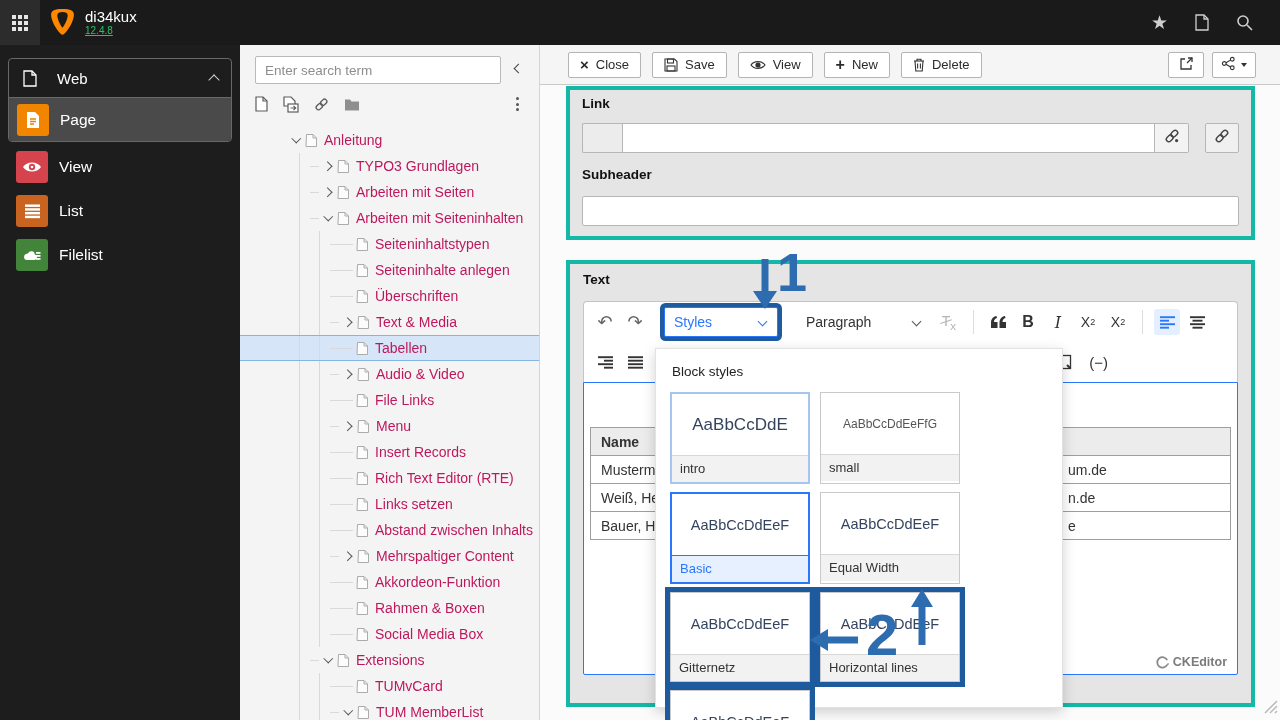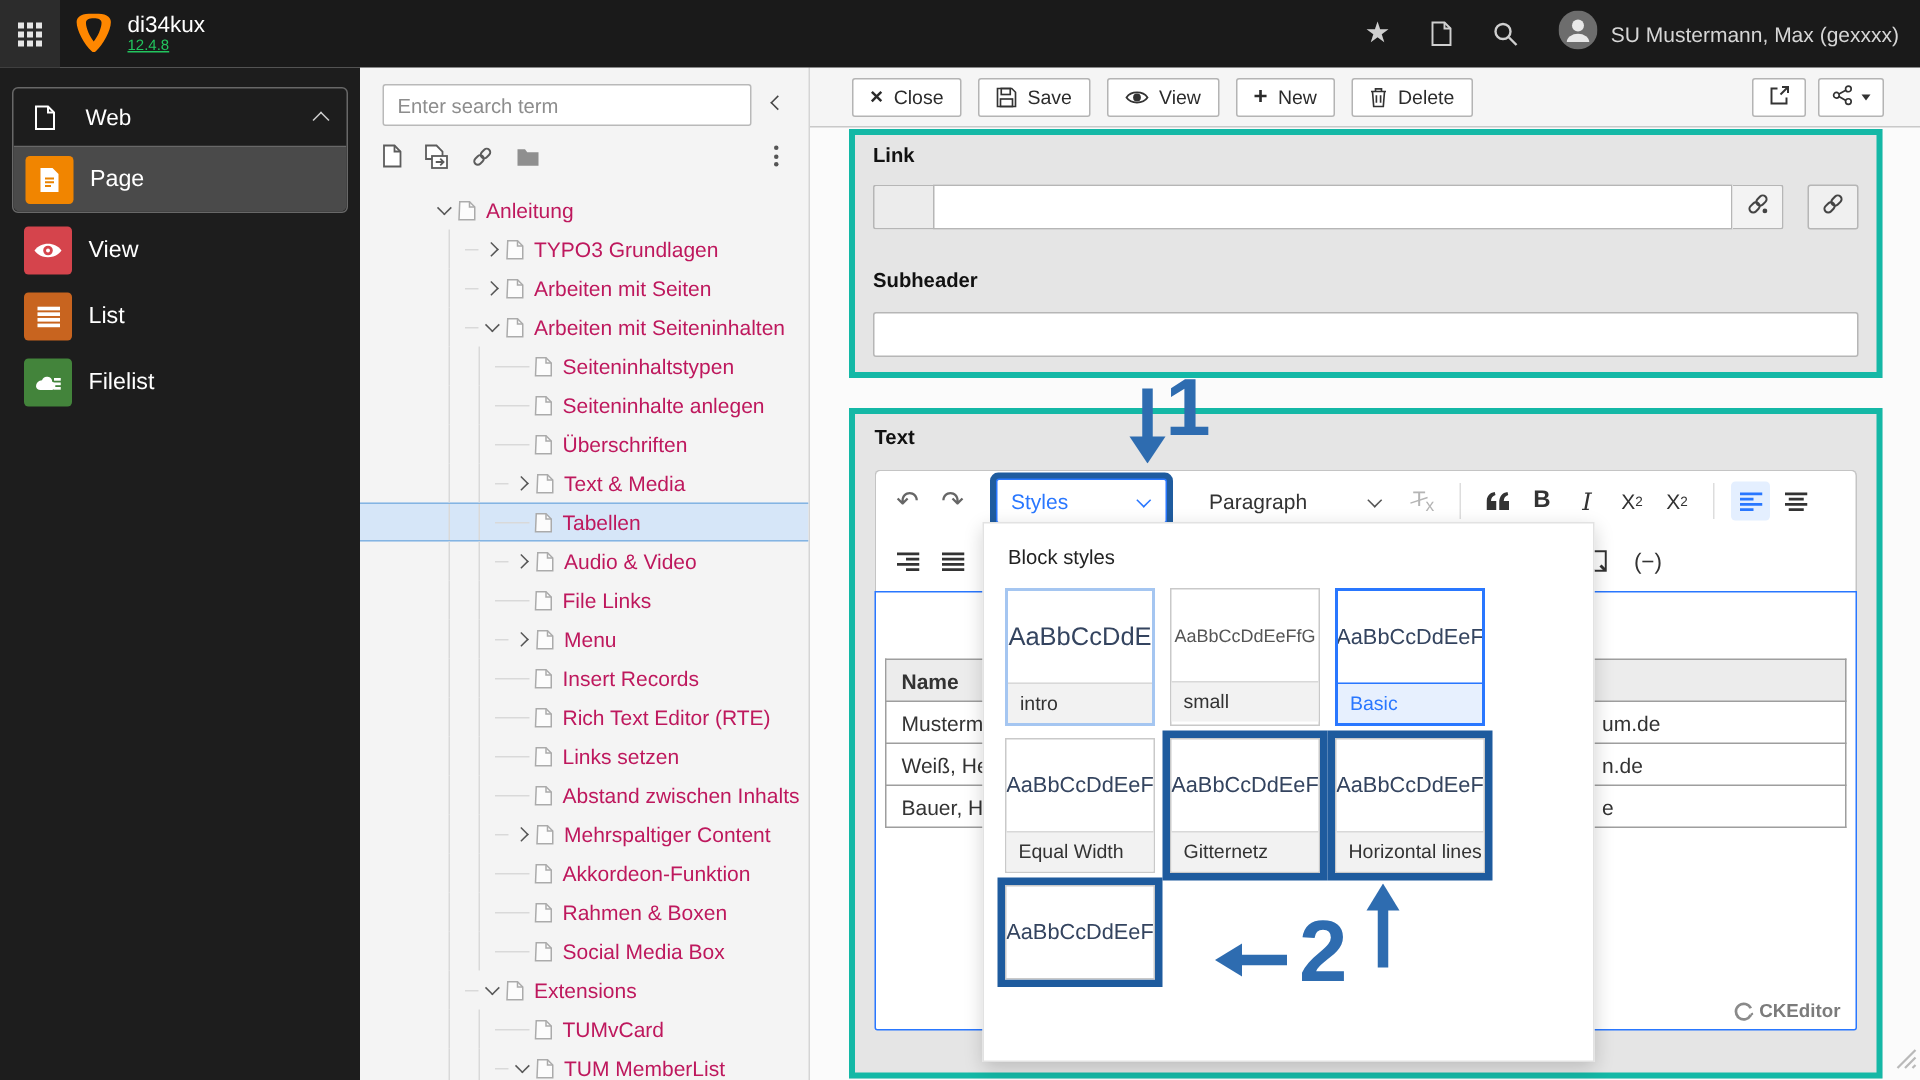--- a/index.html
+++ b/index.html
@@ -93,21 +93,21 @@
   .panel1 { padding:6px 12px 10px; }
   .panel2 { margin-top:20px; padding:8px 13px 28px; }
   .flabel { font-size:13.5px; font-weight:bold; color:#111; display:block; }
   .link-row { display:flex; align-items:stretch; height:30px; margin-top:12px; }
   .link-prefix { width:40px; background:#ececec; border:1px solid #b6b6b6; border-right:none; border-radius:2px 0 0 2px; }
   .link-input { flex:1; border:1px solid #b6b6b6; font-size:14px; padding:0 8px; font-family:inherit; color:#333; }
   .attached-btn { width:34px; border:1px solid #b6b6b6; border-left:none; background:#f3f3f3;
                   border-radius:0 2px 2px 0; display:flex; align-items:center; justify-content:center; cursor:pointer; }
   .lone-btn { width:34px; margin-left:16px; border:1px solid #b6b6b6; background:#f0f0f0; border-radius:2px;
               display:flex; align-items:center; justify-content:center; cursor:pointer; }
-  .sub-label { margin-top:26px; }
+  .sub-label { margin-top:14px; }
   .text-input { width:100%; height:30px; margin-top:14px; border:1px solid #b6b6b6; border-radius:2px;
                 font-size:14px; padding:0 8px; font-family:inherit; color:#333; }
 
   
   .editor { margin-top:14px; }
   .ck-toolbar { border:1px solid #c4c4c4; border-bottom:none; border-radius:4px 4px 0 0; background:#fff; padding:0 8px; }
   .ck-row { height:40px; display:flex; align-items:center; gap:4px; }
   .ck-btn { min-width:26px; height:26px; display:inline-flex; align-items:center; justify-content:center;
             border-radius:3px; color:#333; cursor:pointer; font-size:15px; }
   .ck-btn.disabled { color:#b5b5b5; }
@@ -139,21 +139,21 @@
   .ck-table th:first-child,.ck-table td:first-child { width:190px; max-width:190px; overflow:hidden; }
   .ck-table td.email-cell { padding-left:287px; }
   .ck-badge { position:absolute; right:10px; bottom:5px; display:flex; align-items:center; gap:4px;
               font-size:12.5px; font-weight:bold; color:#7b7b7b; }
 
   
   .styles-dropdown { position:absolute; left:655px; top:348px; width:408px; height:360px; background:#fff;
                      border:1px solid #e2e2e2; box-shadow:0 4px 12px rgba(0,0,0,.18); z-index:50; }
   .sd-title { font-weight:normal; font-size:13.5px; color:#222; padding:15px 16px 11px; }
   .sd-grid { display:flex; flex-wrap:wrap; gap:8px 10px; padding:2px 14px; }
-  .tile { width:100px; background:#fff; cursor:pointer; }
+  .tile { width:140px; background:#fff; cursor:pointer; }
   .tile .prev { height:61px; display:flex; align-items:center; justify-content:center; overflow:hidden;
                 white-space:nowrap; color:#34445f; }
   .tile .lab { height:27px; line-height:26px; padding:0 8px; background:#f2f2f2; border-top:1px solid #d8d8d8;
                font-size:13px; color:#333; overflow:hidden; white-space:nowrap; }
   .tile.normal { border:1px solid #c9c9c9; }
   .tile.hover { border:2px solid #a5c6f1; }
   .tile.active { border:2px solid #2977ff; }
   .tile.active .lab { background:#e7f0fe; color:#2977ff; border-top-color:#2977ff; }
   .tile.highlight { border:1px solid #c9c9c9; box-shadow:0 0 0 5px #1e5b9e; }
   .sz-lg .prev { font-size:17px; }
@@ -206,30 +206,20 @@
           <path d="M1 1 h8 l4 4 v11 h-12 z"></path>
           <path d="M9 1 v4 h4"></path>
         </svg>
     </span>
     <span class="tb-ic">
       <svg width="17" height="17" viewBox="0 0 17 17" fill="none" stroke="#cfcfcf" stroke-width="1.6">
           <circle cx="7" cy="7" r="5"></circle>
           <path d="M11 11 L16 16"></path>
         </svg>
     </span>
-    <div class="tb-user">
-      <span>
-        <svg width="26" height="26" viewBox="0 0 26 26">
-            <circle cx="13" cy="13" r="13" fill="#6d6d6d"></circle>
-            <circle cx="13" cy="10" r="4" fill="#e8e8e8"></circle>
-            <path d="M5.5 21 a7.5 5.5 0 0 1 15 0 Z" fill="#e8e8e8"></path>
-          </svg>
-      </span>
-      <span class="tb-username">SU Mustermann, Max (gexxxx)</span>
-    </div>
   </header>
 
   <nav class="modulebar">
     <div class="mgroup-box">
       <div class="mgroup-header">
         <span class="ghico">
           <svg width="14" height="17" viewBox="0 0 14 17" fill="none" stroke="#fff" stroke-width="1.3">
               <path d="M1 1 h8 l4 4 v11 h-12 z"></path>
               <path d="M9 1 v4 h4"></path>
             </svg>

